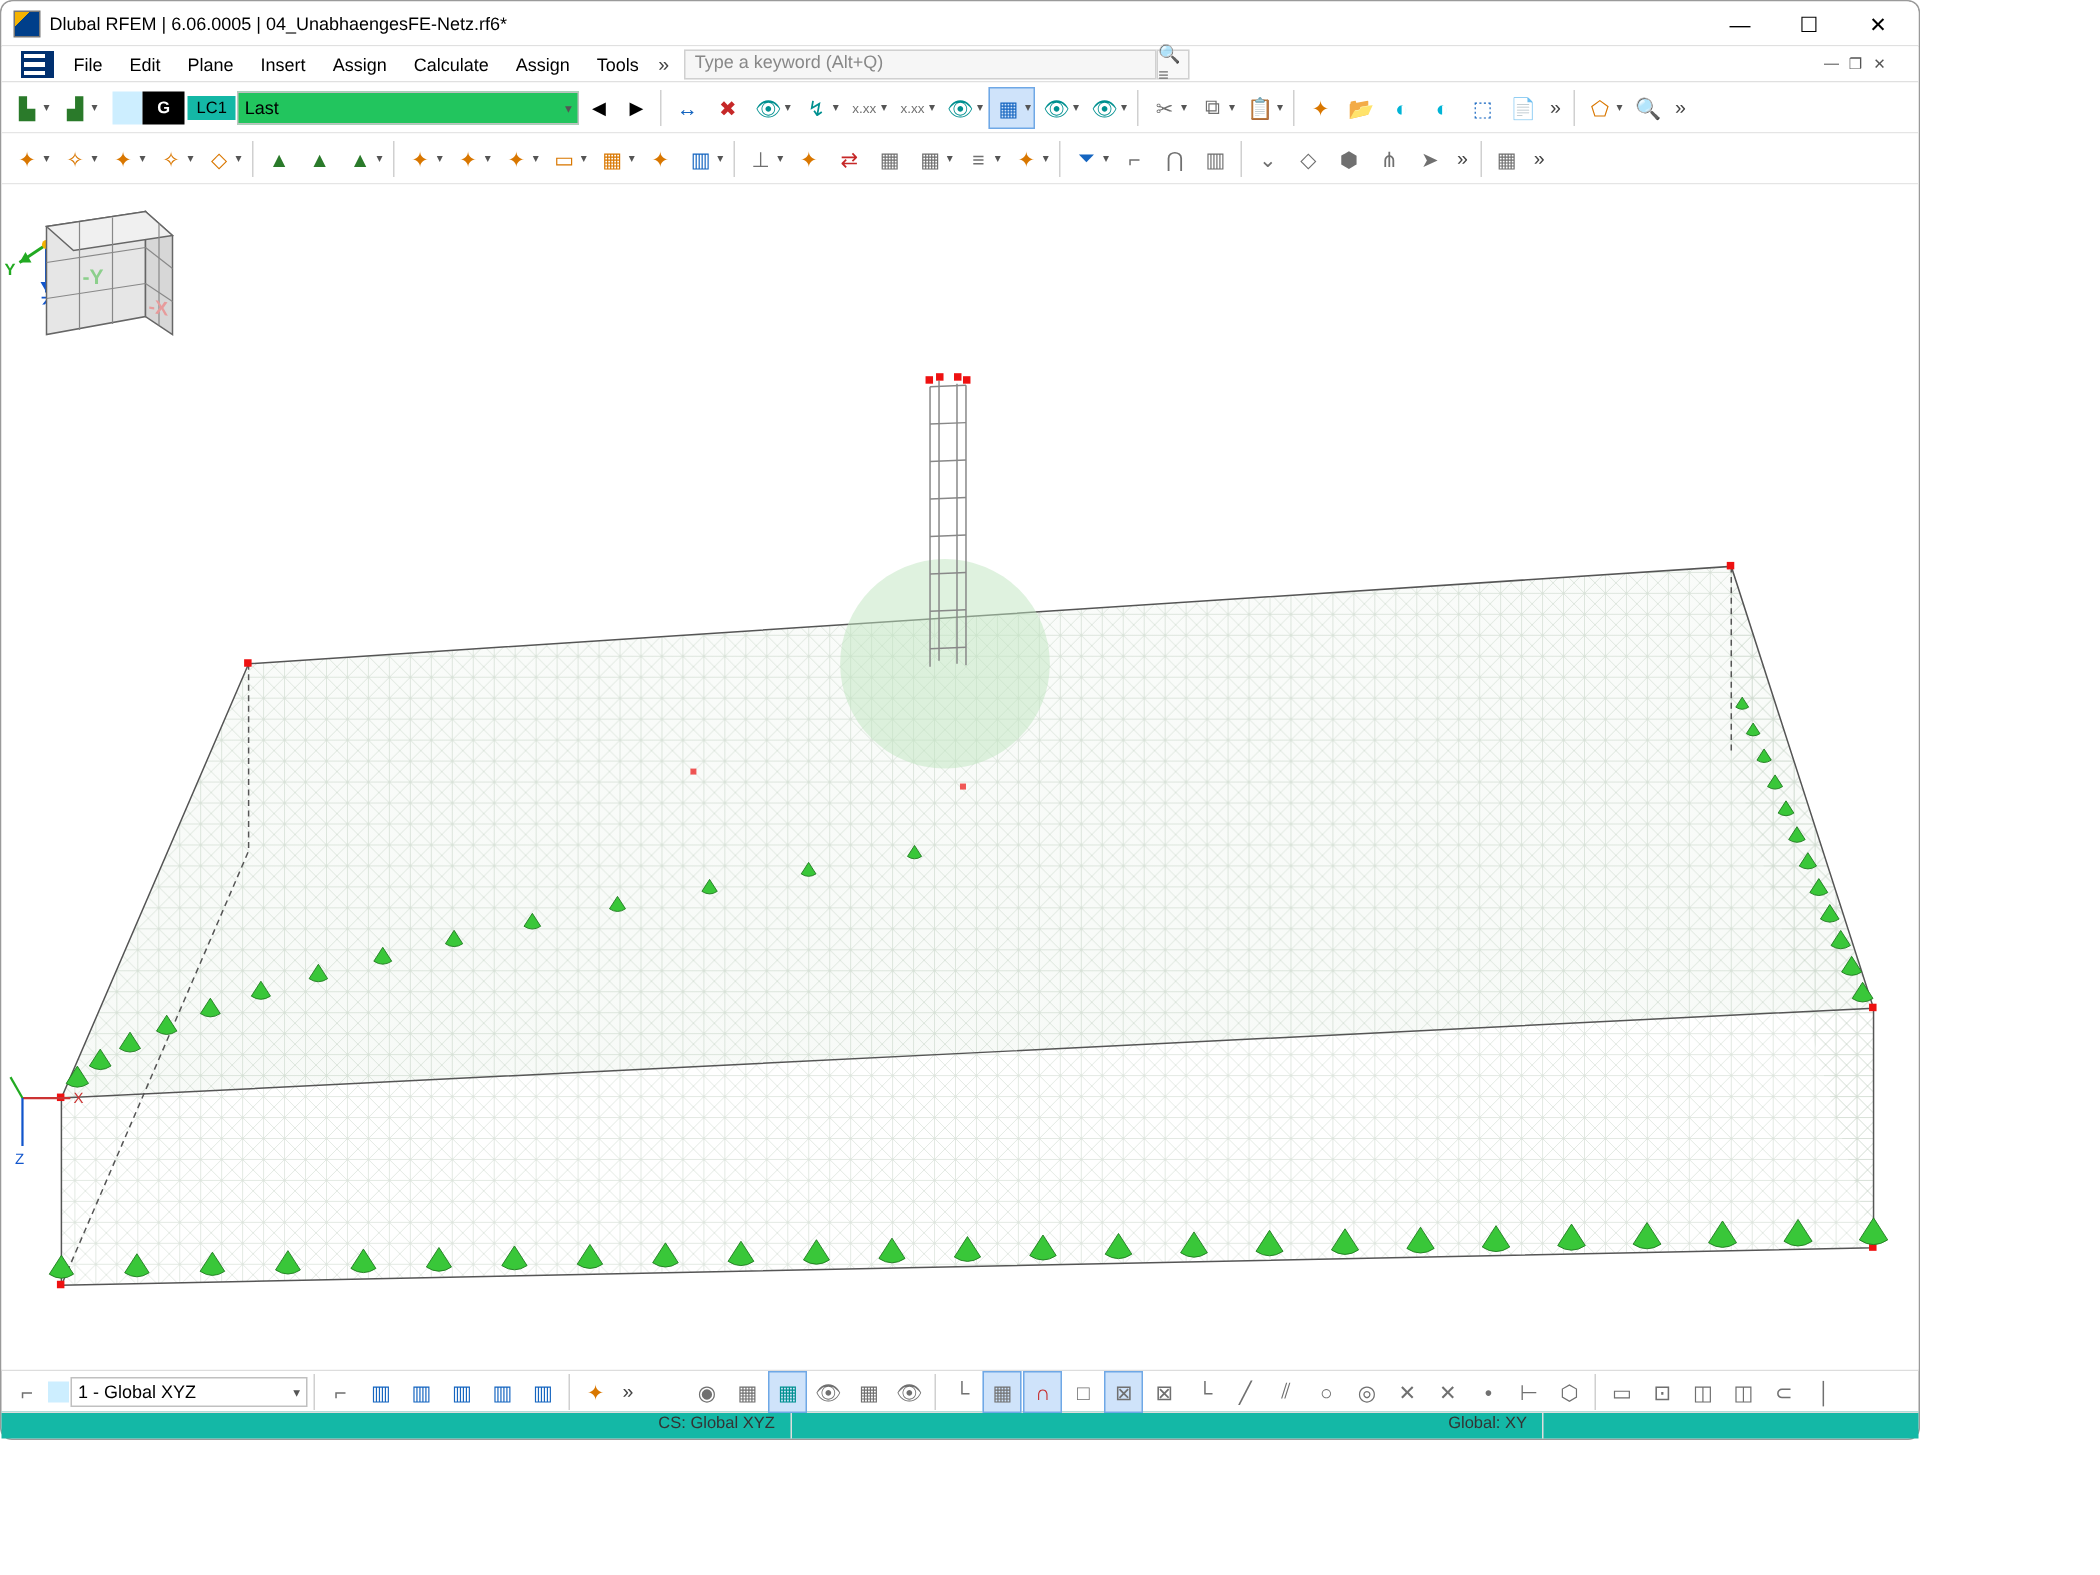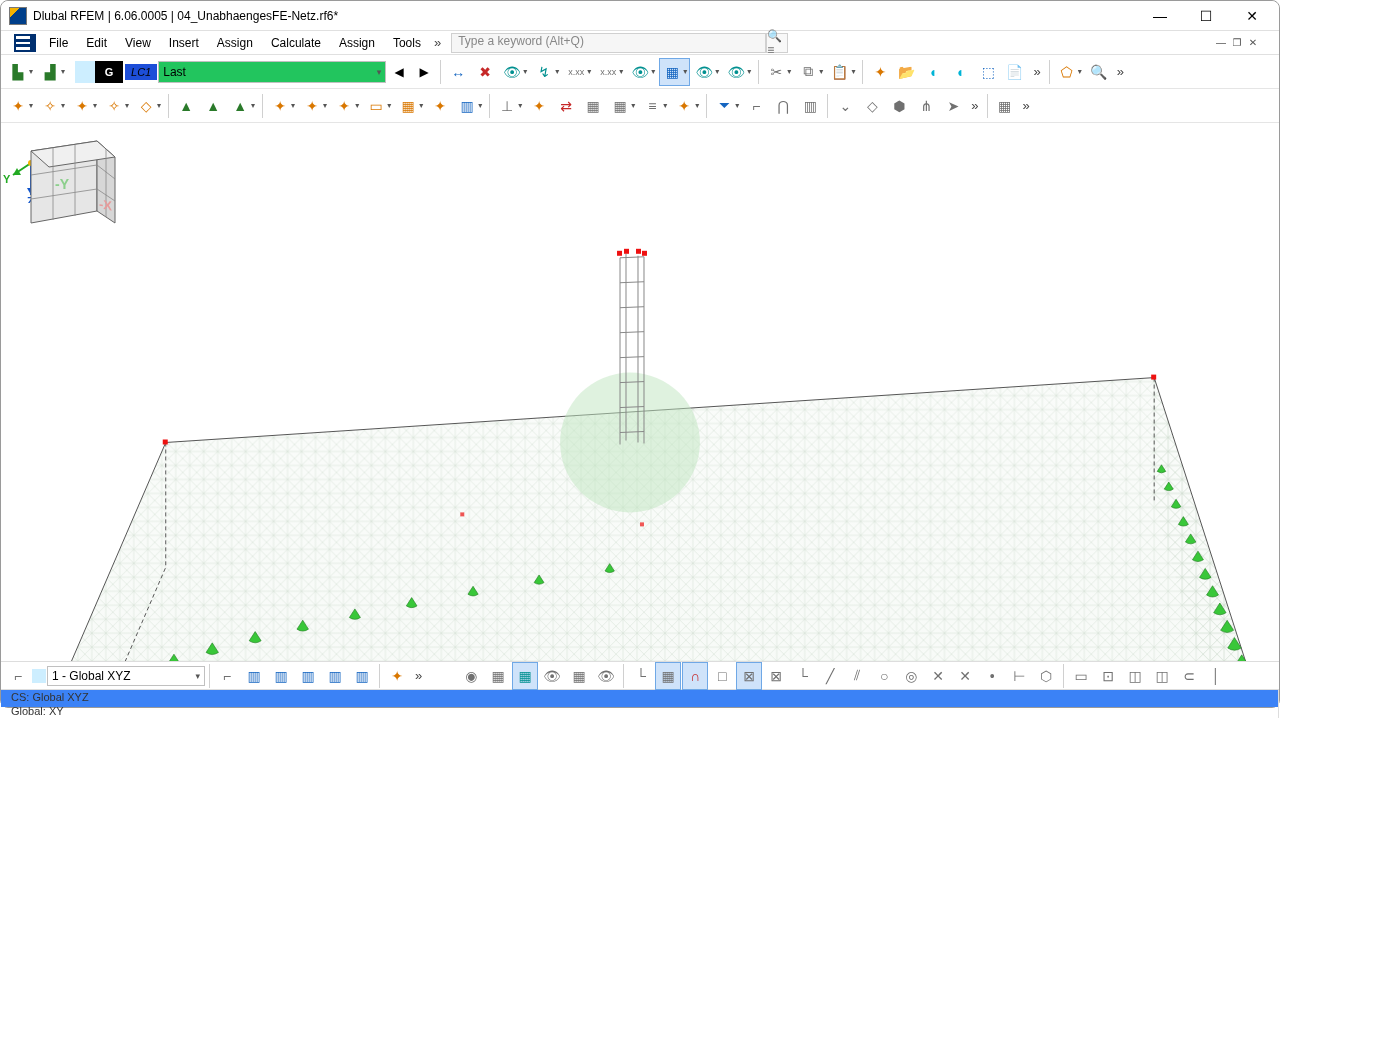--- a/index.html
+++ b/index.html
@@ -1,17 +1,17 @@
 <!DOCTYPE html>
 <html><head>
 <meta charset="utf-8">
 <style>
   * { box-sizing: border-box; user-select: none; font-family: "Segoe UI", Tahoma, sans-serif; }
   html,body { margin:0; padding:0; width:1280px; height:960px; background:#fff; overflow:hidden; }
-  .window { width:1280px; height:708px; border:1px solid #9a9a9a; border-radius:8px; display:flex; flex-direction:column; background:#fff; position:relative; }
+  .window { width:1280px; height:960px; border:1px solid #9a9a9a; border-radius:8px; display:flex; flex-direction:column; background:#fff; position:relative; }
   
   .titlebar { height:30px; display:flex; align-items:center; padding:0 4px 0 8px; background:#fff; border-radius:8px 8px 0 0; border-bottom:1px solid #e0e0e0; }
   .titlebar .icon { width:18px; height:18px; margin-right:6px; background:linear-gradient(135deg,#f5b300 30%,#003f8a 30%); border:1px solid #777; }
   .titlebar .title { font-size:12px; color:#000; }
   .winbtns { margin-left:auto; display:flex; }
   .winbtn { width:46px; height:30px; display:flex; align-items:center; justify-content:center; font-size:14px; color:#000; }
   
   .menubar { height:24px; background:#fff; display:flex; align-items:center; padding:0 13px; gap:0; border-bottom:1px solid #e0e0e0; font-size:12px; }
   .menubar .appicon { width:22px; height:18px; margin-right:4px; background:#003070; position:relative; }
   .menubar .appicon::after{content:"";position:absolute;left:2px;top:2px;width:14px;height:14px;background:linear-gradient(#fff 20%,#003070 20% 40%,#fff 40% 60%,#003070 60% 80%,#fff 80%);}
@@ -21,37 +21,37 @@
   .searchbtn { width:22px; height:20px; border:1px solid #d0d0d0; display:flex; align-items:center; justify-content:center; background:#f8f8f8; }
   .mb-winctl { display:flex; gap:2px; margin-left:8px; }
   .mb-winctl span { width:14px; height:14px; font-size:10px; color:#555; display:flex; align-items:center; justify-content:center; }
   
   .toolbar { display:flex; align-items:center; padding:2px 4px; border-bottom:1px solid #e5e5e5; gap:1px; background:#fff; height:34px; }
   .tbtn { min-width:24px; height:28px; display:flex; align-items:center; justify-content:center; padding:0 2px; border:1px solid transparent; font-size:12px; position:relative; }
   .tbtn.active { background:#cfe3fa; border-color:#6fa8e6; }
   .tbtn.dd::after { content:"▾"; font-size:8px; color:#555; margin-left:1px; }
   .sep { width:1px; height:24px; background:#d0d0d0; margin:0 3px; }
   .dd-g { width:28px; height:22px; background:#000; color:#fff; font-size:11px; font-weight:bold; display:flex; align-items:center; justify-content:center; }
-  .lclabel { display:inline-block; background:#1d4ed8; padding:2px 6px; font-size:11px;font-style:italic; }
+  .lclabel { display:inline-block; background:#14b8a6; padding:2px 6px; font-size:11px; }
   .lcsel { width:228px; height:22px; border:1px solid #c0c0c0; background:#22c55e; font-size:12px; padding:0 4px; display:flex; align-items:center; }
   .overflow { font-size:13px; color:#444; padding:0 4px; }
   
   .ic { width:20px; height:20px; display:flex; align-items:center; justify-content:center; font-size:14px; }
   .sup{color:#2a7a2a;} .blue{color:#1565c0;} .red{color:#c62828;} .gray{color:#707070;} .teal{color:#009090;}
   .cyan{color:#00b4d6;} .org{color:#d97700;}
   
   .workarea { flex:1; position:relative; background:#fff; overflow:hidden; }
   .workarea svg { position:absolute; inset:0; }
   .axis-widget { position:absolute; left:30px; bottom:56px; }
   .navcube { position:absolute; right:28px; top:12px; width:120px; height:120px; }
   
   .bottombar { height:28px; border-top:1px solid #ddd; display:flex; align-items:center; padding:0 4px; gap:1px; }
   .cs-sel{ width:158px; height:20px; border:1px solid #c0c0c0; display:flex; align-items:center; padding:0 4px; font-size:12px; background:#fff;}
   
-  .statusbar { height:18px; background:#3b82f6; border-top:1px solid #ddd; display:flex; font-size:11px; color:#333;flex-direction:column; }
+  .statusbar { height:18px; background:#14b8a6; border-top:1px solid #ddd; display:flex; font-size:11px; color:#333; }
   .statusbar .cell { padding:1px 10px; border-right:1px solid #ddd; }
   .statusbar .spacer{flex:1;}
 </style>
 </head>
 <body>
 
 <div class="window">
 
   <div class="titlebar">
     <div class="icon"></div>
@@ -61,21 +61,21 @@
       <div class="winbtn">☐</div>
       <div class="winbtn close">✕</div>
     </div>
   </div>
 
   <div class="menubar">
     <div class="appicon"></div>
     <div id="menuitems" style="display: flex;">
         <div class="menuitem">File</div>
         <div class="menuitem">Edit</div>
-        <div class="menuitem">View</div>
+        <div class="menuitem">Plane</div>
         <div class="menuitem">Insert</div>
         <div class="menuitem">Assign</div>
         <div class="menuitem">Calculate</div>
         <div class="menuitem">Assign</div>
         <div class="menuitem">Tools</div>
       </div>
     <span class="overflow">»</span>
     <div style="width:6px"></div>
     <div class="searchbox">
         <span>Type a keyword (Alt+Q)</span>

